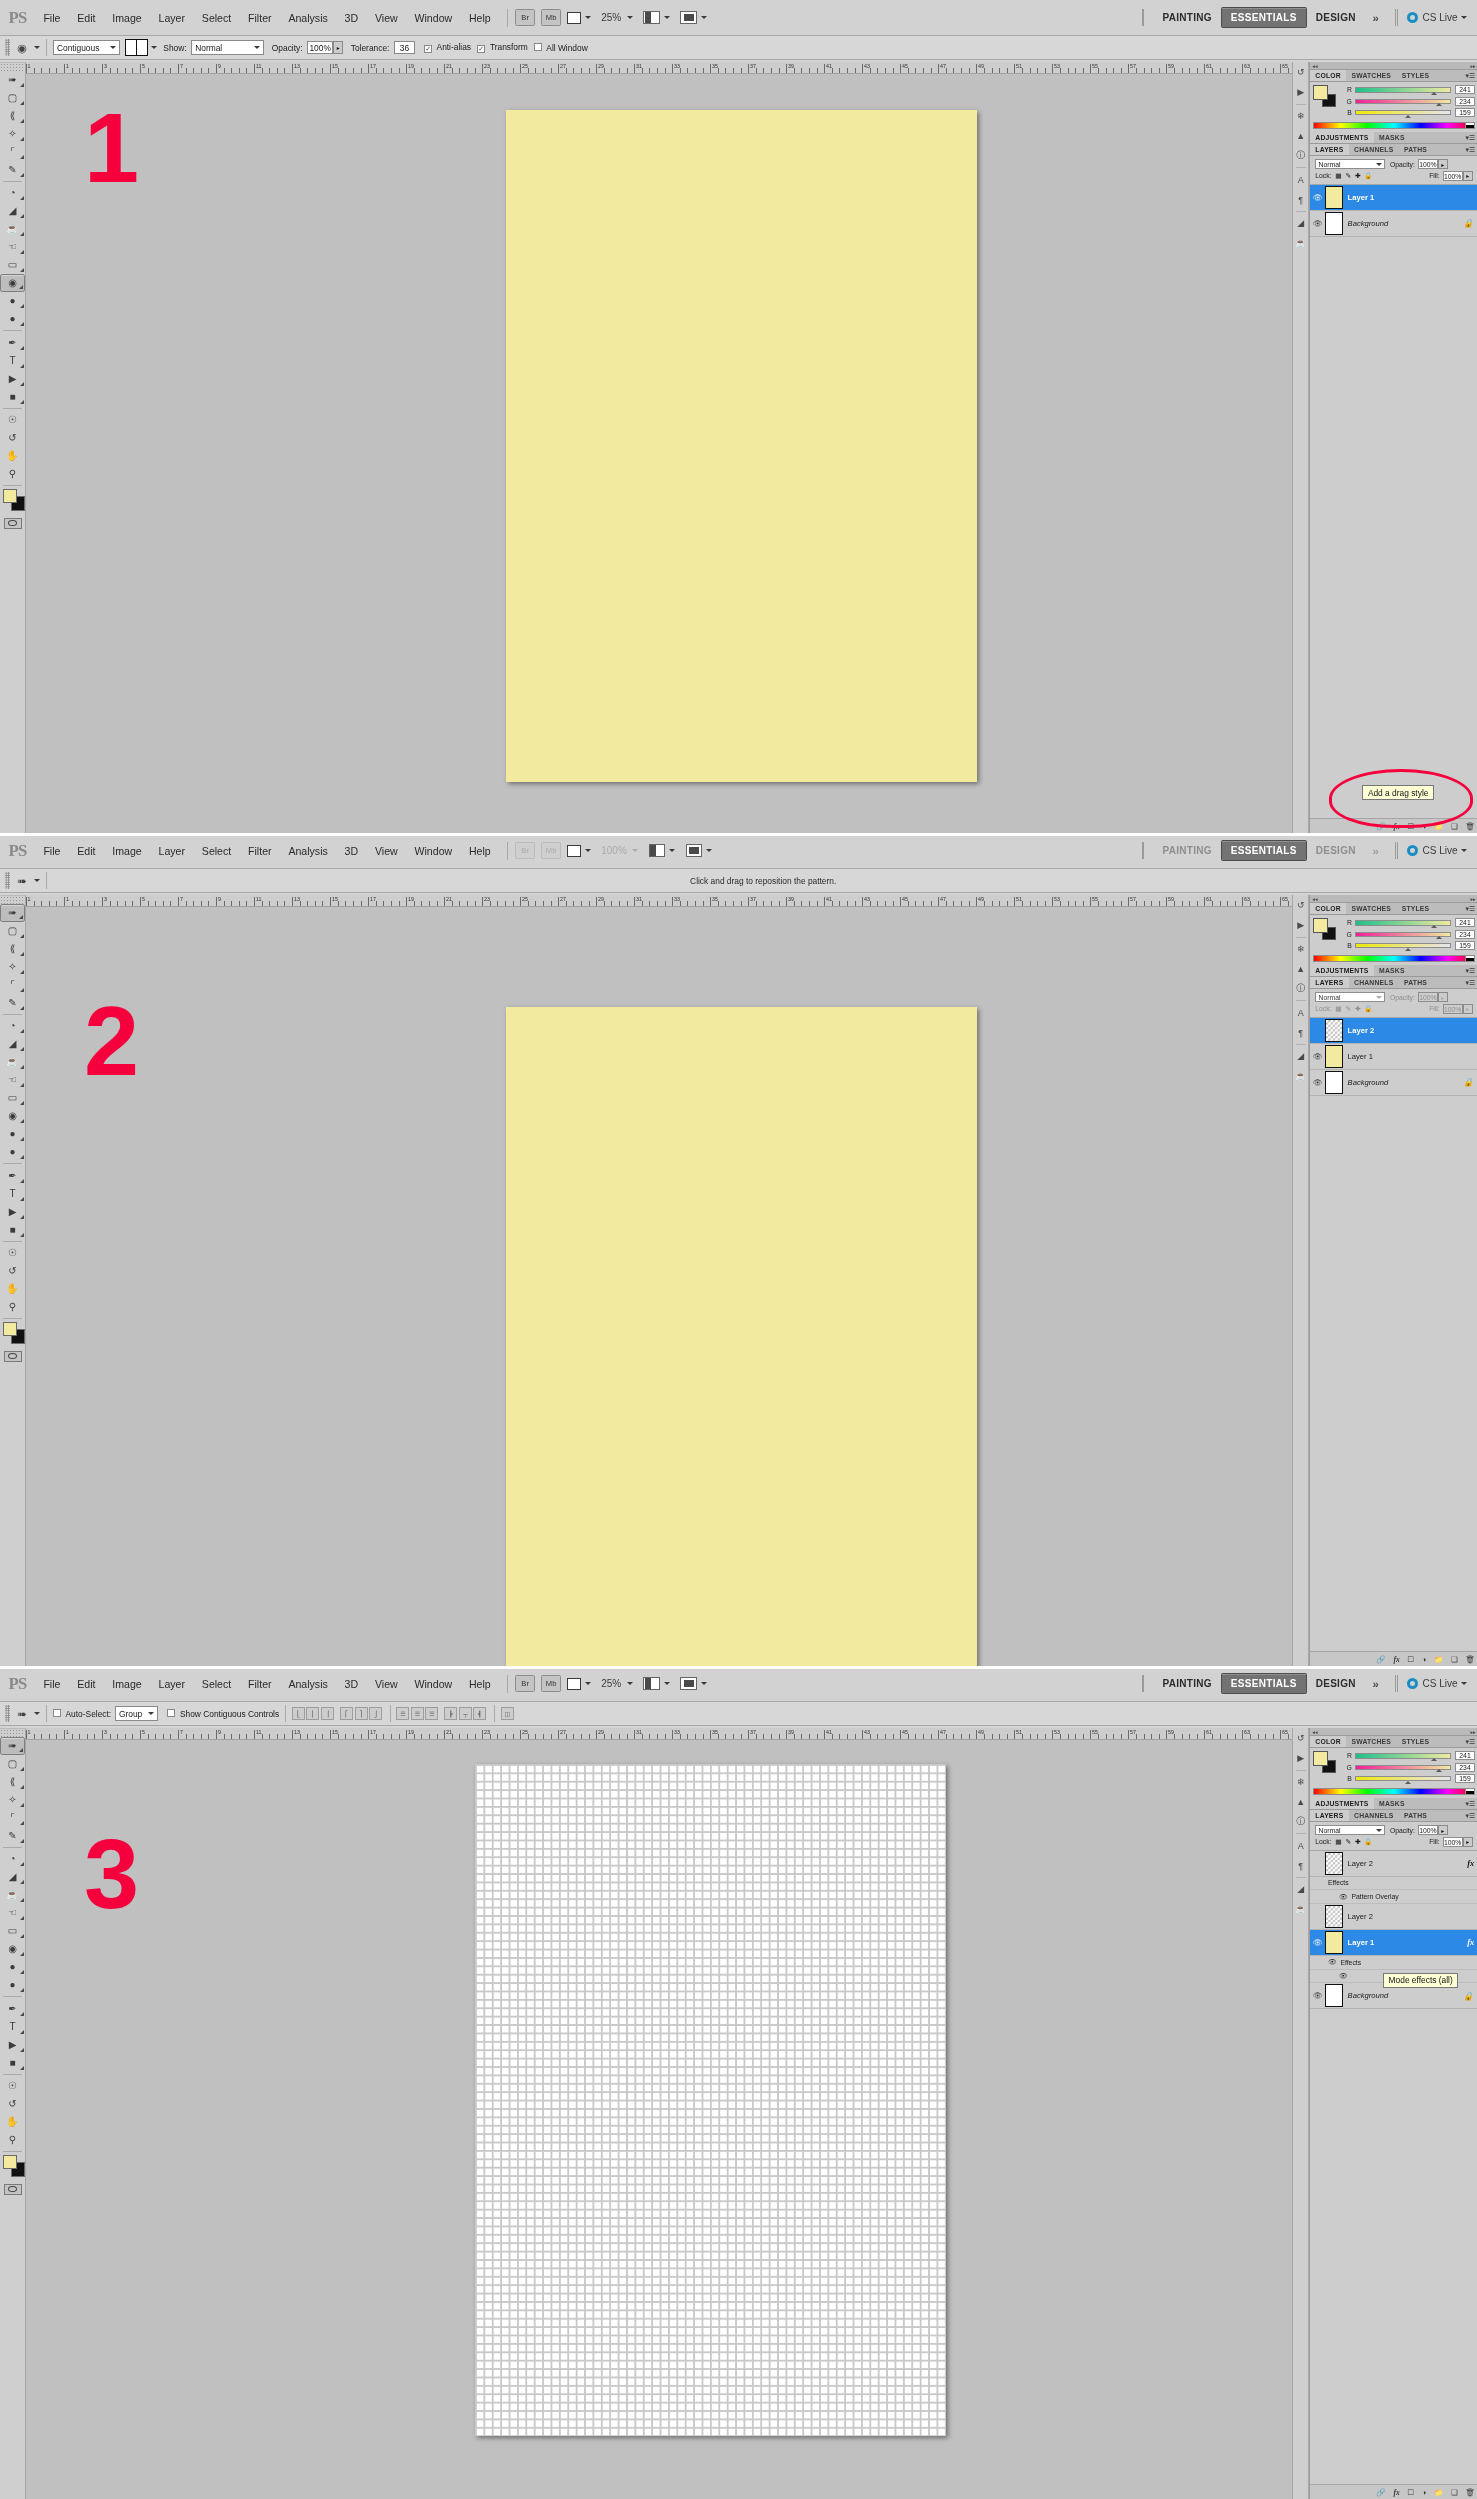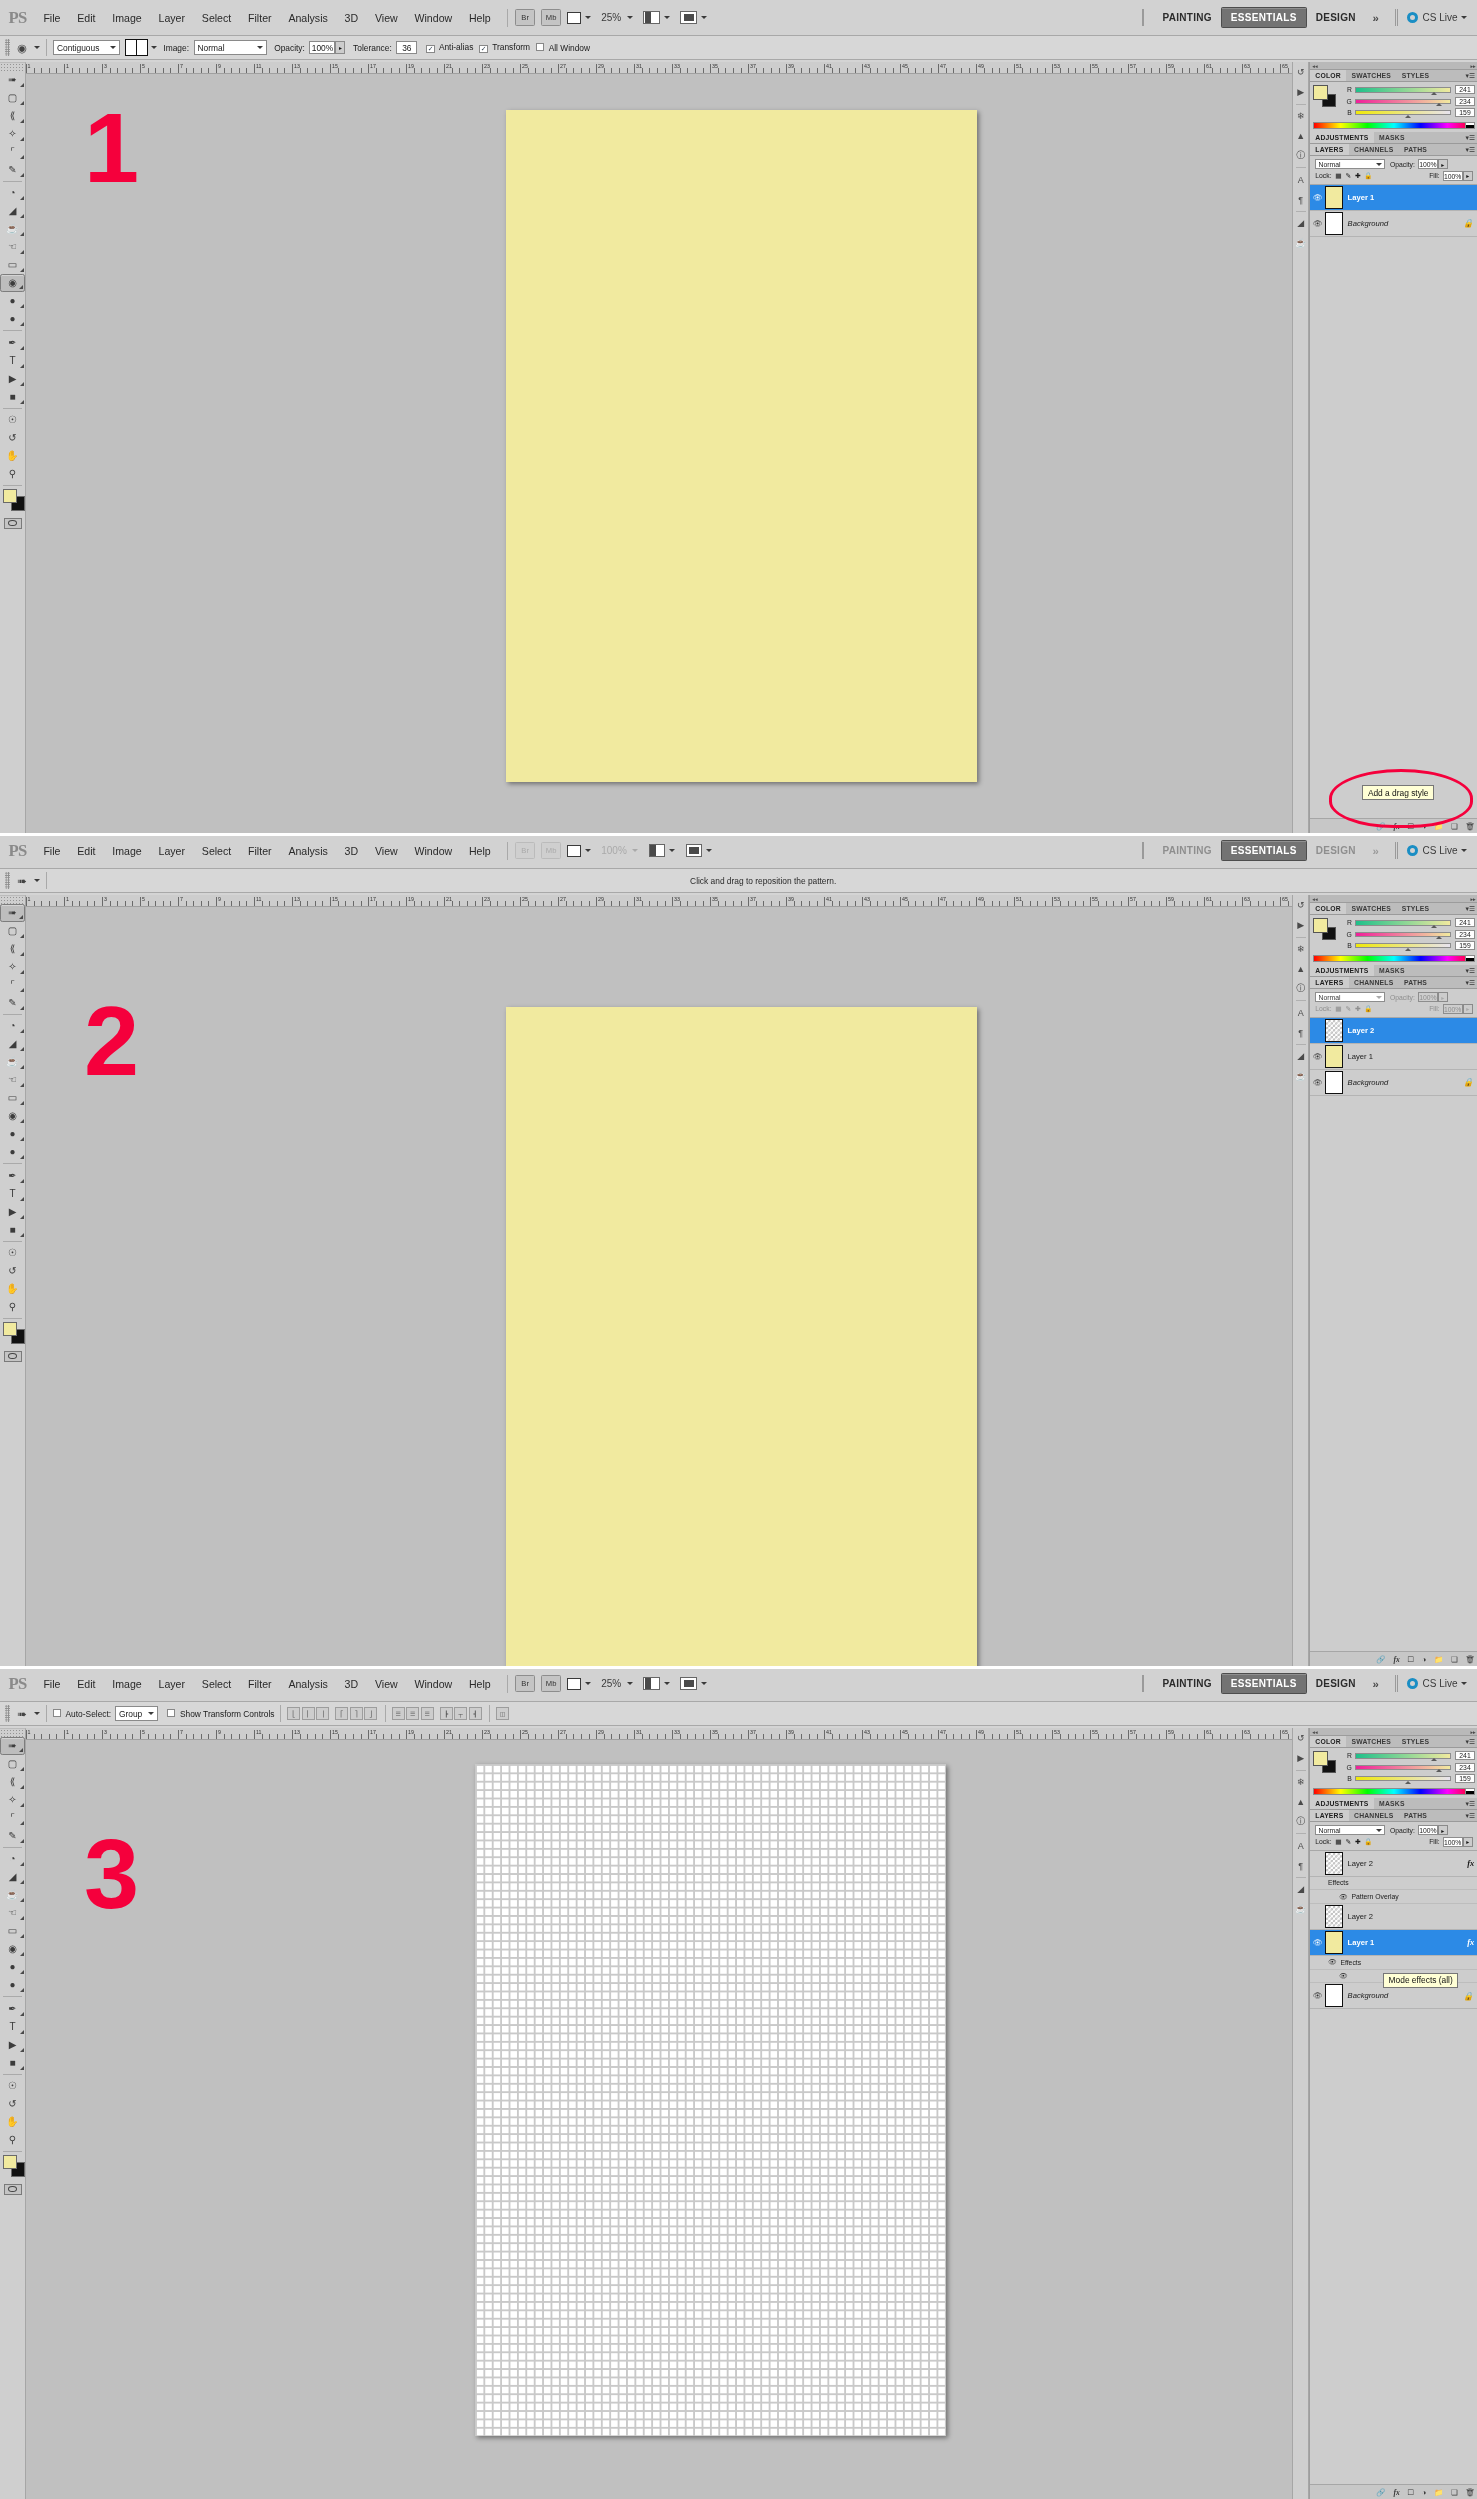--- a/index.html
+++ b/index.html
@@ -237,21 +237,21 @@
     <div class="grip"></div>
     <div class="tool-thumb">◉</div>
     <span class="arr"></span>
     <div class="ob-sep"></div>
     <div class="sel" style="width:67px;">
       <span>Contiguous</span>
       <span class="arr"></span>
     </div>
     <div class="swatch-pair" style="margin-left:4.6px;"></div>
     <span class="arr" style="margin-right:6px;"></span>
-    <span class="lbl">Image:</span>
+    <span class="lbl">Show:</span>
     <div class="sel" style="width:73px;">
       <span>Normal</span>
       <span class="arr"></span>
     </div>
     <span class="lbl" style="margin-left:7.6px;">Opacity:</span>
     <div class="txtfield" style="width:26px;justify-content:center;">100%</div>
     <div class="stepper">▸</div>
     <span class="lbl" style="margin-left:7.6px;">Tolerance:</span>
     <div class="txtfield" style="width:21px;justify-content:center;">36</div>
     <span style="margin-left:9px;">
@@ -1393,21 +1393,21 @@
     <span>
       <span class="cb"></span>
       <span>Auto-Select:</span>
     </span>
     <div class="sel" style="width:43px;margin-left:3.8px;">
       <span>Group</span>
       <span class="arr"></span>
     </div>
     <span style="margin-left:9px;">
       <span class="cb"></span>
-      <span>Show Transform Controls</span>
+      <span>Show Contiguous Controls</span>
     </span>
     <div class="ob-sep"></div>
     <span class="alignbtn">⎣</span>
     <span class="alignbtn">⎢</span>
     <span class="alignbtn">⎥</span>
     <span style="width:4.6px;"></span>
     <span class="alignbtn">⎡</span>
     <span class="alignbtn">⎤</span>
     <span class="alignbtn" actable="true">⎦</span>
     <div class="ob-sep"></div>

